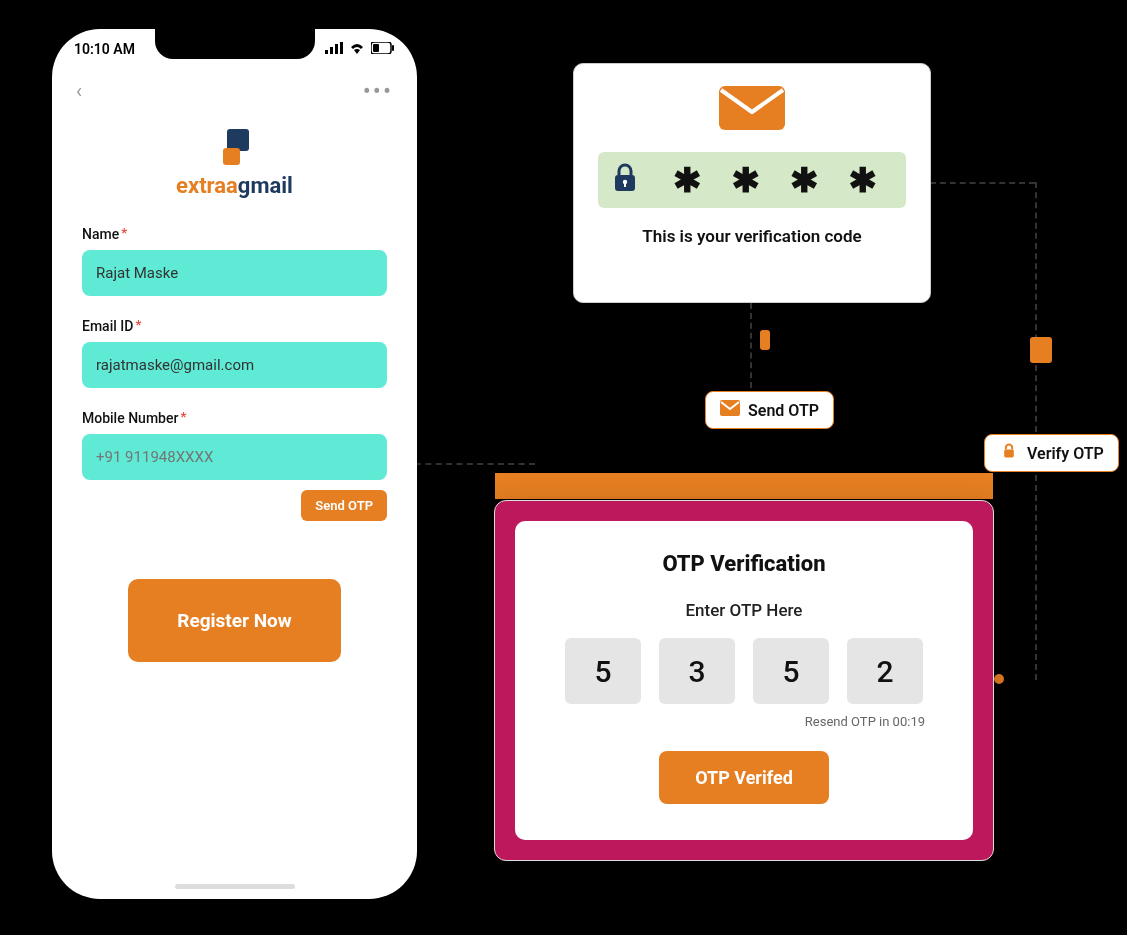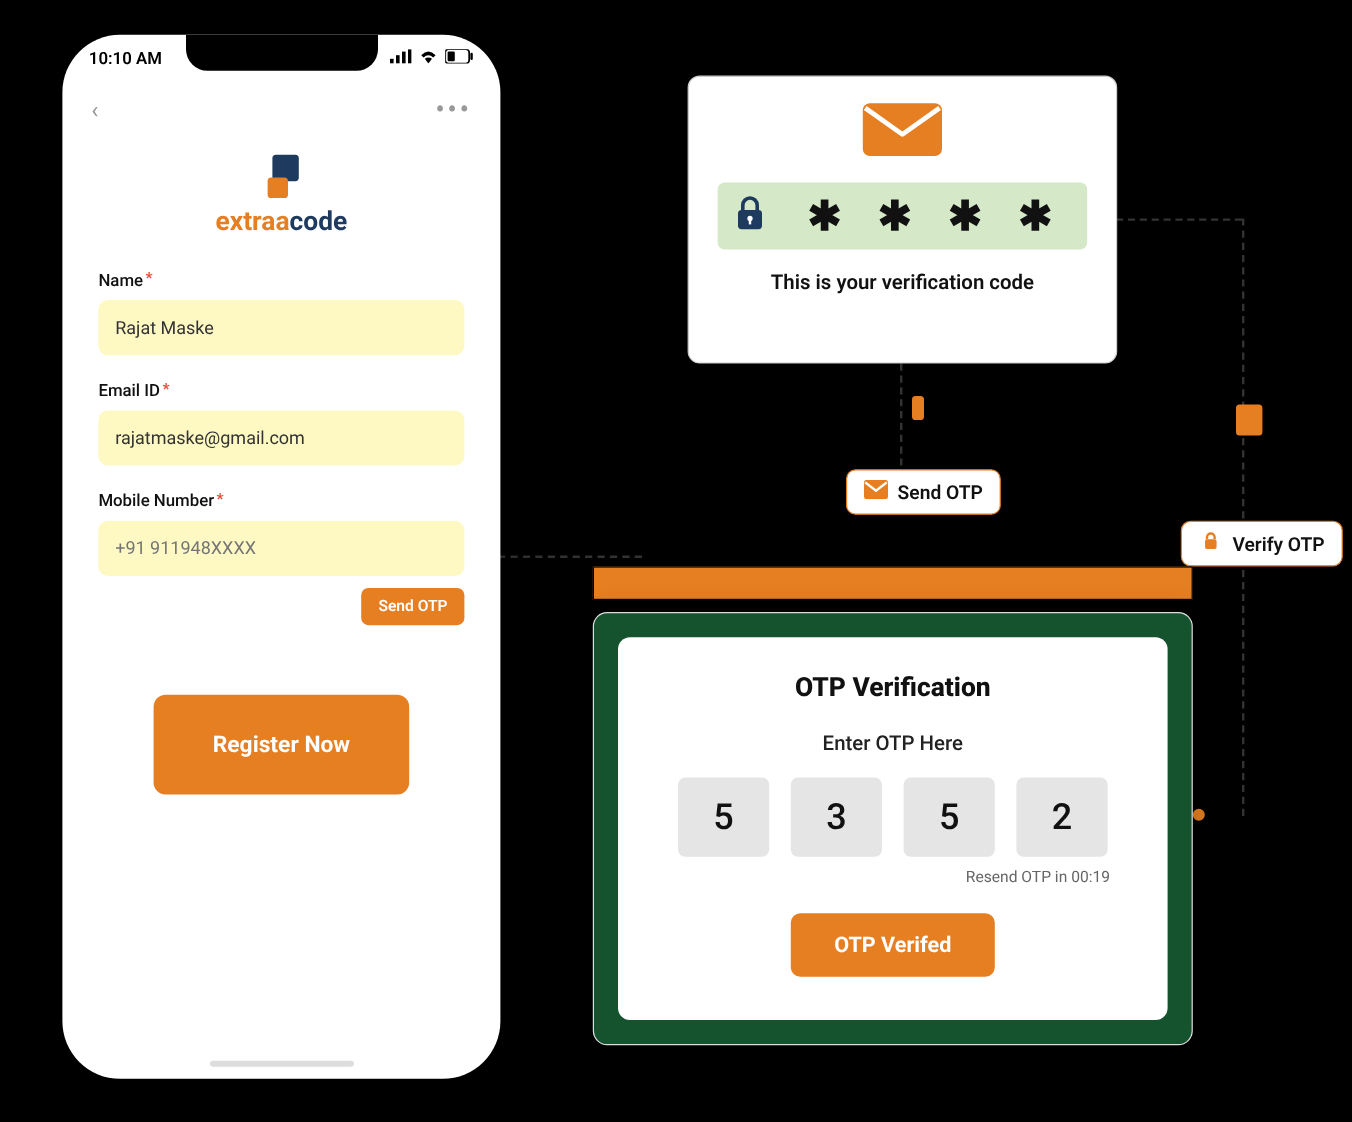--- a/index.html
+++ b/index.html
@@ -17,21 +17,21 @@
   .brand-logo { display:inline-block; position:relative; width:36px; height:36px; margin-bottom:4px; }
   .brand-logo .sq1 { position:absolute; right:4px; top:0; width:22px; height:22px; background:#1e3a5f; border-radius:3px; }
   .brand-logo .sq2 { position:absolute; left:6px; bottom:0; width:17px; height:17px; background:#e67e22; border-radius:3px; }
   .brand-text { font-size:22px; font-weight:700; }
   .bx{color:#e67e22}.bei{color:#1e3a5f}
   .heading { text-align:center; font-size:24px; font-weight:800; color:#111; margin:28px 0 12px; }
   .form { padding:6px 30px; }
   .field { margin-top:22px; }
   .label { font-size:14px; color:#111; font-weight:500; }
   .req { color:#e74c3c; font-weight:700; margin-left:2px; position:relative; top:-2px; font-size:13px;}
-  .input { margin-top:8px; width:100%; background:#fef9c3; border:none; border-radius:8px; padding:14px 14px; font-size:15px; color:#333; }
+  .input { margin-top:8px; width:100%; background:#5eead4; border:none; border-radius:8px; padding:14px 14px; font-size:15px; color:#333; }
   .input.ph { color:#777; }
   .send-otp-row { display:flex; justify-content:flex-end; margin-top:10px; }
   .small-btn { background:#e67e22; color:#fff; border:none; border-radius:6px; padding:8px 14px; font-size:13px; font-weight:600; }
   .big-btn { display:block; margin:58px auto 0; width:70%; background:#e67e22; color:#fff; border:none; border-radius:10px; padding:30px 0; font-size:19px; font-weight:700; }
   .home-ind { position:absolute; bottom:10px; left:50%; transform:translateX(-50%); width:120px; height:5px; background:#ddd; border-radius:3px; }
 
   
   .verif-card { position:absolute; left:573px; top:63px; width:358px; height:240px; background:#fff; border:1px solid #ccc; border-radius:10px; display:flex; flex-direction:column; align-items:center; padding:20px 24px; }
   .envelope svg { width:70px; height:48px; }
   .code-strip { margin-top:16px; width:100%; height:56px; background:#d5e8c7; border-radius:6px; display:flex; align-items:center; gap:20px; padding:0 14px; }
@@ -46,21 +46,21 @@
   .pill svg { width:20px; height:16px;}
 
   
   .hline { position:absolute; height:2px; border-top:2px dashed #333; }
   .vline { position:absolute; width:2px; border-left:2px dashed #333; }
   .orange-stub{position:absolute; width:22px; height:26px; background:#e67e22; border-radius:3px;}
 
   
   .otp-wrap { position:absolute; left:494px; top:472px; width:500px; }
   .otp-header-bar { height:28px; background:#e67e22; border:1px solid #000; }
-  .otp-bg { margin-top:10px; background:#14532d; border-radius:12px; border:1px solid #ddd; padding:20px; box-shadow:0 8px 30px rgba(0,0,0,.25);}
+  .otp-bg { background:#be185d; border-radius:12px; border:1px solid #ddd; padding:20px; box-shadow:0 8px 30px rgba(0,0,0,.25);}
   .otp-card { background:#fff; border-radius:10px; padding:30px 28px 36px; }
   .otp-card h3 { text-align:center; font-size:22px; font-weight:800; color:#111; }
   .otp-card .enter { text-align:center; font-size:17px; margin-top:24px; font-weight:500; color:#222;}
   .otp-boxes { display:flex; justify-content:center; gap:18px; margin-top:18px;}
   .otp-box { width:76px; height:66px; background:#e5e5e5; border-radius:6px; display:flex; align-items:center; justify-content:center; font-size:30px; font-weight:500; color:#111;}
   .resend { text-align:right; font-size:13px; color:#666; margin-top:10px; padding-right:20px;}
   .otp-verified { display:block; margin:22px auto 0; background:#e67e22; color:#fff; border:none; border-radius:8px; padding:16px 36px; font-size:18px; font-weight:700;}
 
   .dot { position:absolute; width:14px; height:14px; background:#e67e22; border-radius:50%; border:2px solid #000;}
 </style>
@@ -102,21 +102,21 @@
           </svg>
       </span>
     </div>
   </div>
   <div class="topbar">
     <span class="back">‹</span>
     <span class="dots">•••</span>
   </div>
   <div class="brand">
     <span class="brand-logo"><span class="sq1"></span><span class="sq2"></span></span><br>
-    <span class="brand-text"><span class="bx">extraa</span><span class="bei">code</span></span>
+    <span class="brand-text"><span class="bx">extraa</span><span class="bei">gmail</span></span>
   </div>
   <div class="form">
     <div class="field">
       <div class="label"><span>Name</span><span class="req">*</span></div>
       <input class="input" value="Rajat Maske" style="">
     </div>
     <div class="field">
       <div class="label"><span>Email ID</span><span class="req">*</span></div>
       <input class="input" value="rajatmaske@gmail.com" style="">
     </div>

